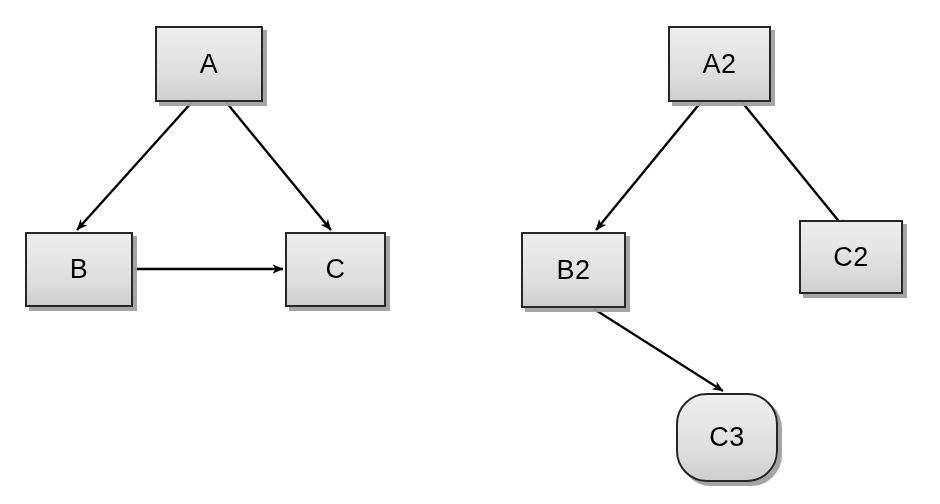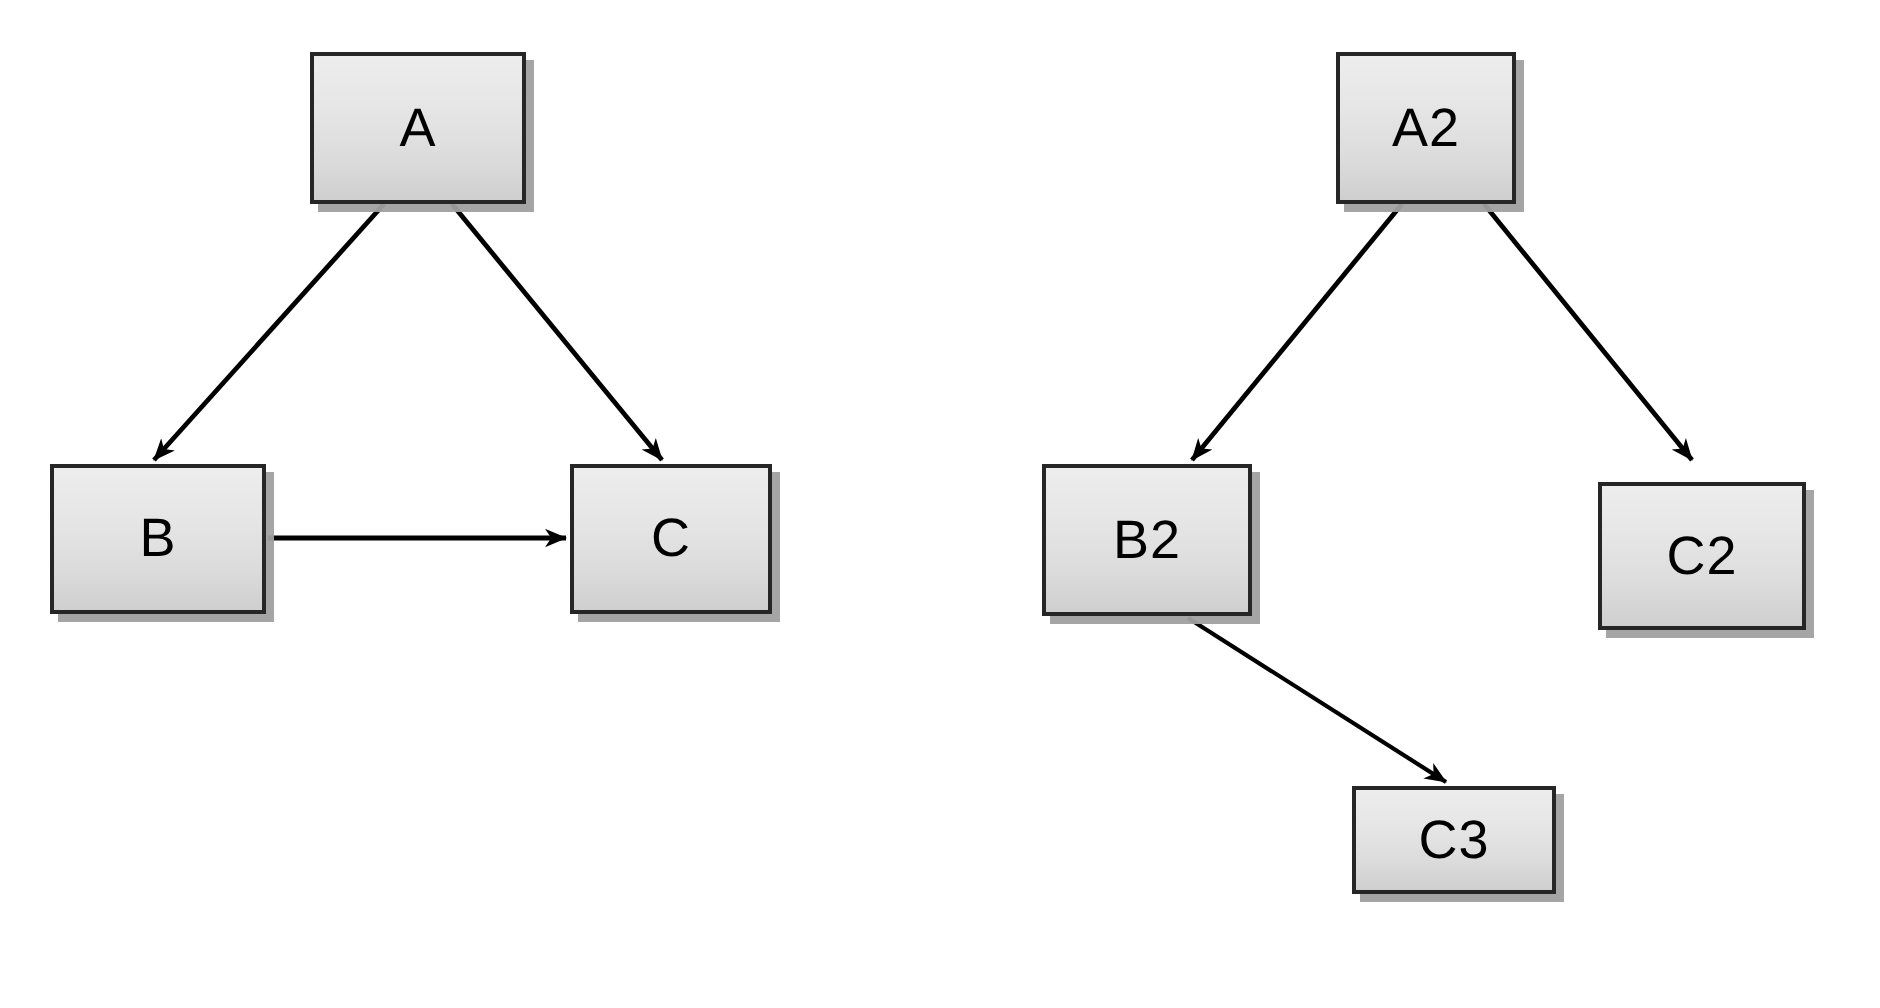--- a/index.html
+++ b/index.html
@@ -86,29 +86,29 @@
   </div>
 
   <div class="node" style="left:25px; top:232px; width:108px; height:75px;">
     <span class="node-label">B</span>
   </div>
 
   <div class="node" style="left:285px; top:232px; width:101px; height:75px;">
     <span class="node-label">C</span>
   </div>
 
-  <div class="node" style="left:668px; top:26px; width:90px; height:76px;">
+  <div class="node" style="left:668px; top:26px; width:103px; height:76px;">
     <span class="node-label">A2</span>
   </div>
 
   <div class="node" style="left:521px; top:232px; width:105px; height:76px;">
     <span class="node-label">B2</span>
   </div>
 
-  <div class="node" style="left:799px; top:241px; width:104px; height:74px;">
+  <div class="node" style="left:799px; top:220px; width:104px; height:74px;">
     <span class="node-label">C2</span>
   </div>
 
-  <div class="node" style="left:676px; top:393px; width:102px; height:54px;">
+  <div class="node" style="left:676px; top:393px; width:102px; height:89px;border-radius:31px;">
     <span class="node-label">C3</span>
   </div>
 
 </div>
 
 </body></html>

